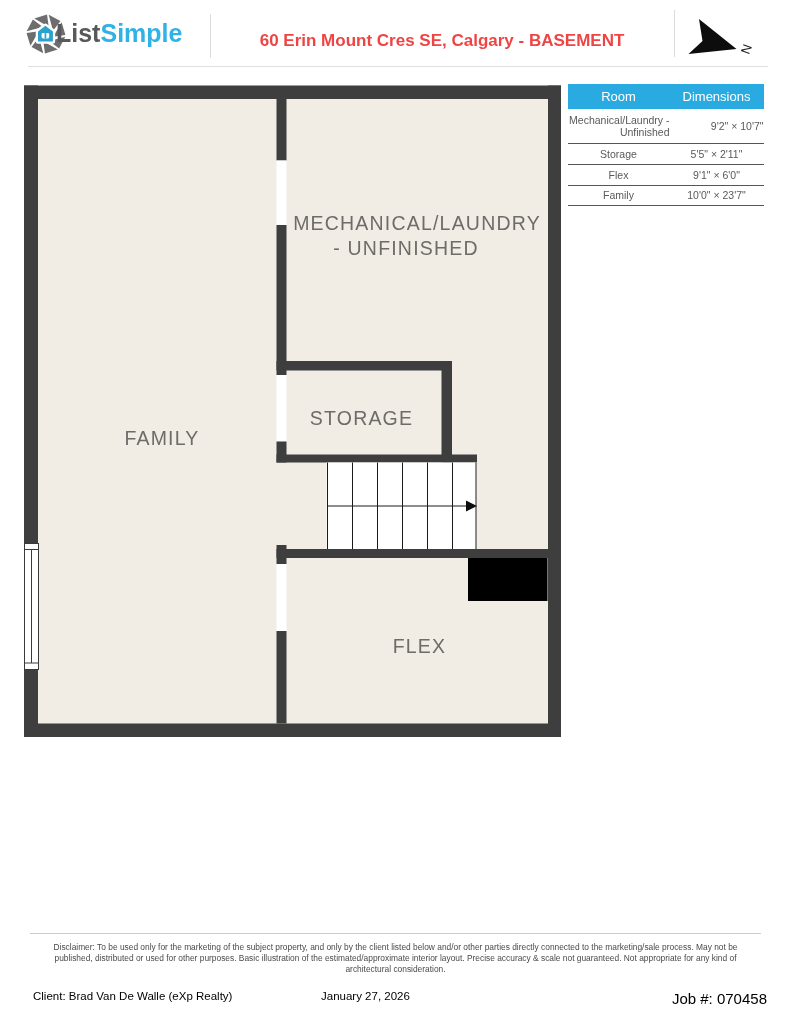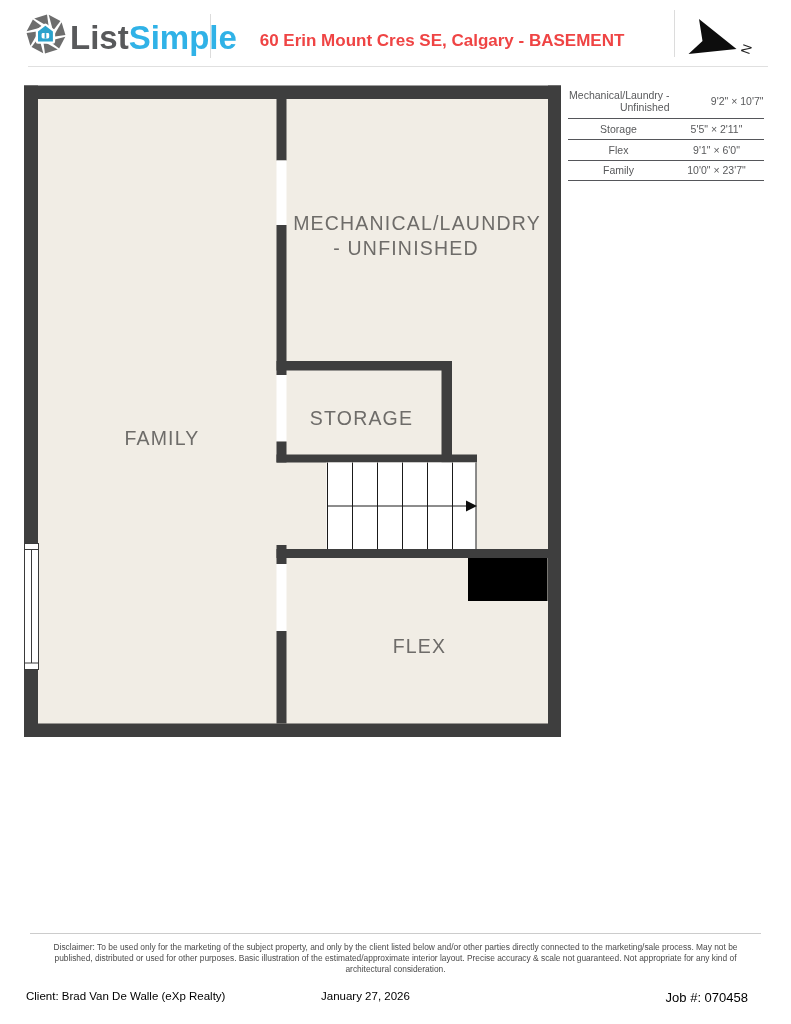--- a/index.html
+++ b/index.html
@@ -19,21 +19,21 @@
     <polygon points="-13.8,13.8 -19.4,1.7 -7.5,-1.7"></polygon>
     <polygon points="-19.5,0.0 -15.0,-12.5 -4.1,-6.5"></polygon>
     <polygon points="-13.8,-13.8 -1.7,-19.4 1.7,-7.5"></polygon>
   </g>
   <path d="M -8,7.5 L -8,-2.6 L -0.6,-8.3 L 6.9,-2.6 L 6.9,7.5 Z" fill="none" stroke="#ffffff" stroke-width="4.5" stroke-linejoin="round"></path>
   <path d="M -8,7.5 L -8,-2.6 L -0.6,-8.3 L 6.9,-2.6 L 6.9,7.5 Z" fill="#2ba2cc"></path>
   <rect x="-4.4" y="-0.9" width="7.6" height="5.4" rx="1.4" fill="#ffffff"></rect>
   <rect x="-1.4" y="-0.9" width="1.7" height="5.4" fill="#2ba2cc"></rect>
 </svg>
 
-<div class="abs" style="left:70px;top:19px;font-size:33px;font-weight:bold;letter-spacing:0px;color:#58595b">List<span style="color:#30b2e7">Simple</span></div>
+<div class="abs" style="left:56px;top:19px;font-size:25px;font-weight:bold;letter-spacing:0px;color:#58595b">List<span style="color:#30b2e7">Simple</span></div>
 
 <div class="abs" style="left:210px;top:14px;width:1px;height:44px;background:#dcdcdc"></div>
 
 <div class="abs" style="left:150px;top:31px;width:584px;text-align:center;font-size:17px;font-weight:bold;color:#ef4444">60 Erin Mount Cres SE, Calgary - BASEMENT</div>
 
 <div class="abs" style="left:674px;top:10px;width:1px;height:47px;background:#dcdcdc"></div>
 
 <svg class="abs" style="left:676px;top:8px" width="110" height="58" viewBox="676 8 110 58">
   <polygon points="699,19 736.5,49 688.5,54 702.5,41" fill="#0d0d0d"></polygon>
   <text x="0" y="0" transform="translate(749,55) rotate(-70)" font-size="13" fill="#222" font-family="Liberation Sans, sans-serif">N</text>
@@ -111,20 +111,24 @@
 
   <text x="361.5" y="424.5" text-anchor="middle" fill="#6e6c69" font-size="19.5" letter-spacing="1.2" font-family="Liberation Sans, sans-serif">STORAGE</text>
 
   <text x="162" y="444.5" text-anchor="middle" fill="#6e6c69" font-size="19.5" letter-spacing="1.2" font-family="Liberation Sans, sans-serif">FAMILY</text>
 
   <text x="419.5" y="652.5" text-anchor="middle" fill="#6e6c69" font-size="19.5" letter-spacing="1.2" font-family="Liberation Sans, sans-serif">FLEX</text>
 </svg>
 
 <div class="abs" style="left:567.5px;top:84px;width:196px">
 
+  <div style="display:flex;background:#29abe2;color:#fff;height:25px;line-height:25px;font-size:13px;text-align:center">
+    <div style="width:102px">Room</div>
+      <div style="width:94px">Dimensions</div>
+  </div>
 
   <div style="display:flex;align-items:center;text-align:right;color:#58595b;font-size:10.5px;height:34px;border-bottom:1px solid #55565a">
     <div style="width:102px;line-height:12px">Mechanical/Laundry -<br>Unfinished</div>
       <div style="width:94px">9'2" × 10'7"</div>
   </div>
 
   <div style="display:flex;align-items:center;text-align:center;color:#58595b;font-size:10.5px;height:19.5px;border-bottom:1px solid #55565a">
     <div style="width:102px">Storage</div>
       <div style="width:94px">5'5" × 2'11"</div>
   </div>
@@ -137,17 +141,17 @@
   <div style="display:flex;align-items:center;text-align:center;color:#58595b;font-size:10.5px;height:19.5px;border-bottom:1px solid #55565a">
     <div style="width:102px">Family</div>
       <div style="width:94px">10'0" × 23'7"</div>
   </div>
 </div>
 
 <div class="abs" style="left:30px;top:933px;width:731px;height:1px;background:#cccccc"></div>
 
 <div class="abs" style="left:45px;top:942px;width:701px;text-align:center;font-size:8.4px;line-height:11px;color:#4a4a4a">Disclaimer: To be used only for the marketing of the subject property, and only by the client listed below and/or other parties directly connected to the marketing/sale process. May not be<br>published, distributed or used for other purposes. Basic illustration of the estimated/approximate interior layout. Precise accuracy &amp; scale not guaranteed. Not appropriate for any kind of<br>architectural consideration.</div>
 
-<div class="abs" style="left:26px;top:990px;font-size:11.5px;color:#000">Client: Brad Van De Walle (eXp Realty)</div>
+<div class="abs" style="left:33px;top:990px;font-size:11.5px;color:#000">Client: Brad Van De Walle (eXp Realty)</div>
 
 <div class="abs" style="left:321px;top:990px;width:200px;font-size:11.5px;color:#000">January 27, 2026</div>
 
-<div class="abs" style="left:648px;top:990px;width:100px;text-align:right;font-size:13px;color:#000">Job #: 070458</div>
+<div class="abs" style="left:667px;top:990px;width:100px;text-align:right;font-size:15px;color:#000">Job #: 070458</div>
 
 </body></html>

